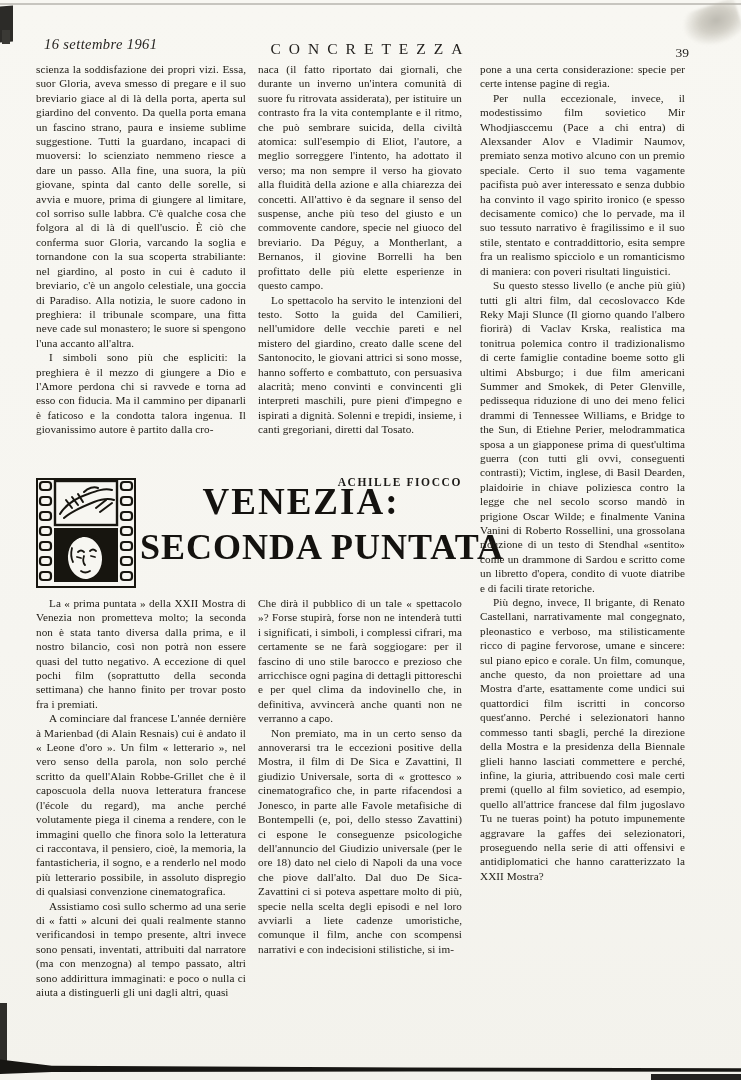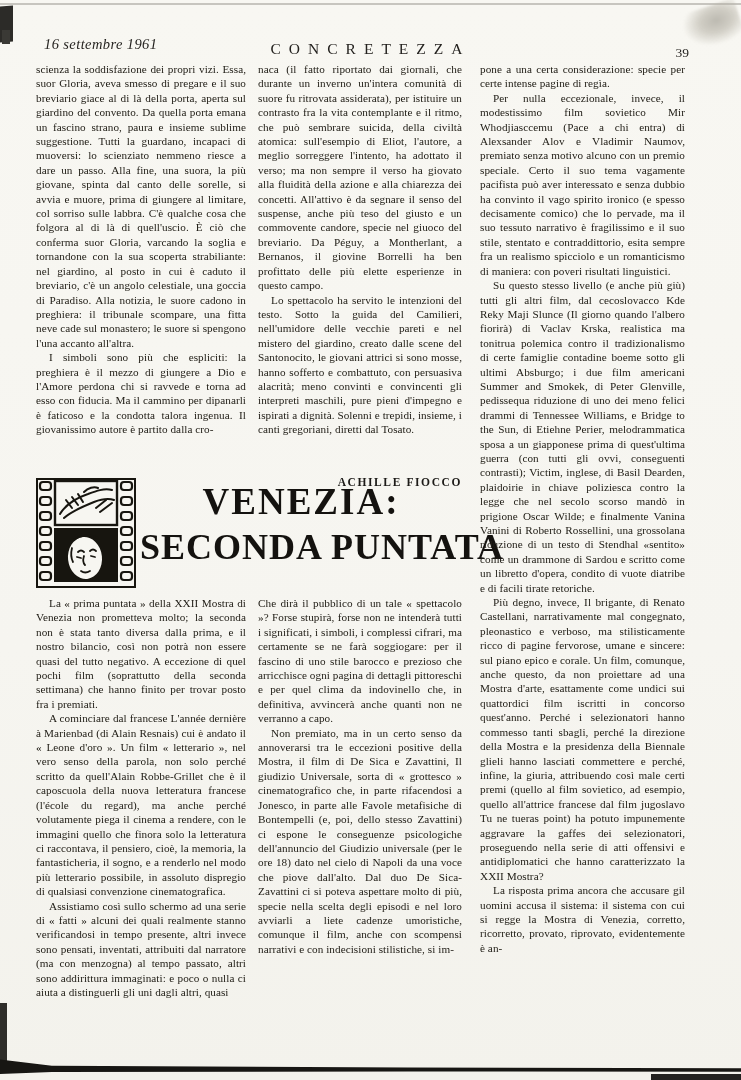--- a/index.html
+++ b/index.html
@@ -133,16 +133,15 @@
     </div>
   <div class="col cont c2b">
       <p class="para">Che dirà il pubblico di un tale « spettacolo »? Forse stupirà, forse non ne intenderà tutti i significati, i simboli, i complessi cifrari, ma certamente se ne farà soggiogare: per il fascino di uno stile barocco e prezioso che arricchisce ogni pagina di dettagli pittoreschi e per quel clima da indovinello che, in definitiva, avvincerà anche quanti non ne verranno a capo.</p>
       <p class="para">Non premiato, ma in un certo senso da annoverarsi tra le eccezioni positive della Mostra, il film di De Sica e Zavattini, Il giudizio Universale, sorta di « grottesco » cinematografico che, in parte rifacendosi a Jonesco, in parte alle Favole metafisiche di Bontempelli (e, poi, dello stesso Zavattini) ci espone le conseguenze psicologiche dell'annuncio del Giudizio universale (per le ore 18) dato nel cielo di Napoli da una voce che piove dall'alto. Dal duo De Sica-Zavattini ci si poteva aspettare molto di più, specie nella scelta degli episodi e nel loro avviarli a liete cadenze umoristiche, comunque il film, anche con scompensi narrativi e con indecisioni stilistiche, si im-</p>
     </div>
   <div class="col cont c3f">
       <p class="para">pone a una certa considerazione: specie per certe intense pagine di regìa.</p>
       <p class="para">Per nulla eccezionale, invece, il modestissimo film sovietico Mir Whodjiasccemu (Pace a chi entra) di Alexsander Alov e Vladimir Naumov, premiato senza motivo alcuno con un premio speciale. Certo il suo tema vagamente pacifista può aver interessato e senza dubbio ha convinto il vago spirito ironico (e spesso decisamente comico) che lo pervade, ma il suo tessuto narrativo è fragilissimo e il suo stile, stentato e contraddittorio, esita sempre fra un realismo spicciolo e un romanticismo di maniera: con poveri risultati linguistici.</p>
       <p class="para">Su questo stesso livello (e anche più giù) tutti gli altri film, dal cecoslovacco Kde Reky Maji Slunce (Il giorno quando l'albero fiorirà) di Vaclav Krska, realistica ma tonitrua polemica contro il tradizionalismo di certe famiglie contadine boeme sotto gli ultimi Absburgo; i due film americani Summer and Smokek, di Peter Glenville, pedissequa riduzione di uno dei meno felici drammi di Tennessee Williams, e Bridge to the Sun, di Etiehne Perier, melodrammatica sposa a un giapponese prima di quest'ultima guerra (con tutti gli ovvi, conseguenti contrasti); Victim, inglese, di Basil Dearden, plaidoirie in chiave poliziesca contro la legge che nel secolo scorso mandò in prigione Oscar Wilde; e finalmente Vanina Vanini di Roberto Rossellini, una grossolana riduzione di un testo di Stendhal «sentito» come un drammone di Sardou e scritto come un libretto d'opera, condito di vuote diatribe e di facili tirate retoriche.</p>
       <p class="para">Più degno, invece, Il brigante, di Renato Castellani, narrativamente mal congegnato, pleonastico e verboso, ma stilisticamente ricco di pagine fervorose, umane e sincere: sul piano epico e corale. Un film, comunque, anche questo, da non proiettare ad una Mostra d'arte, esattamente come undici sui quattordici film iscritti in concorso quest'anno. Perché i selezionatori hanno commesso tanti sbagli, perché la direzione della Mostra e la presidenza della Biennale glieli hanno lasciati commettere e perché, infine, la giuria, attribuendo così male certi premi (quello al film sovietico, ad esempio, quello all'attrice francese dal film jugoslavo Tu ne tueras point) ha potuto impunemente aggravare la gaffes dei selezionatori, proseguendo nella serie di atti offensivi e antidiplomatici che hanno caratterizzato la XXII Mostra?</p>
-      <p class="para">La risposta prima ancora che accusare gil uomini accusa il sistema: il sistema con cui si regge la Mostra di Venezia, corretto, ricorretto, provato, riprovato, evidentemente è an-</p>
     </div>
 
 </div>
 
 </body></html>

